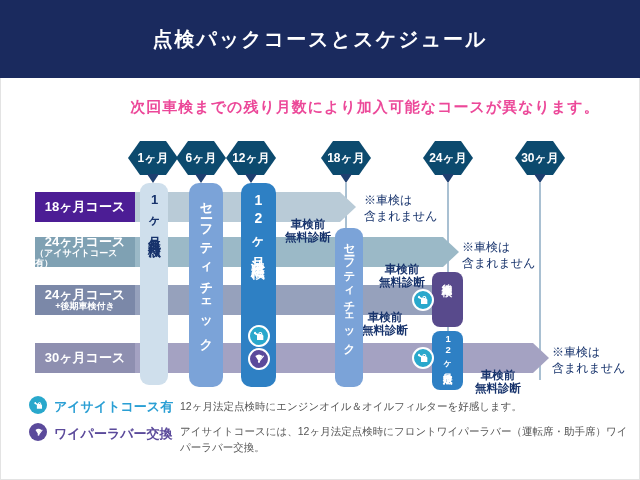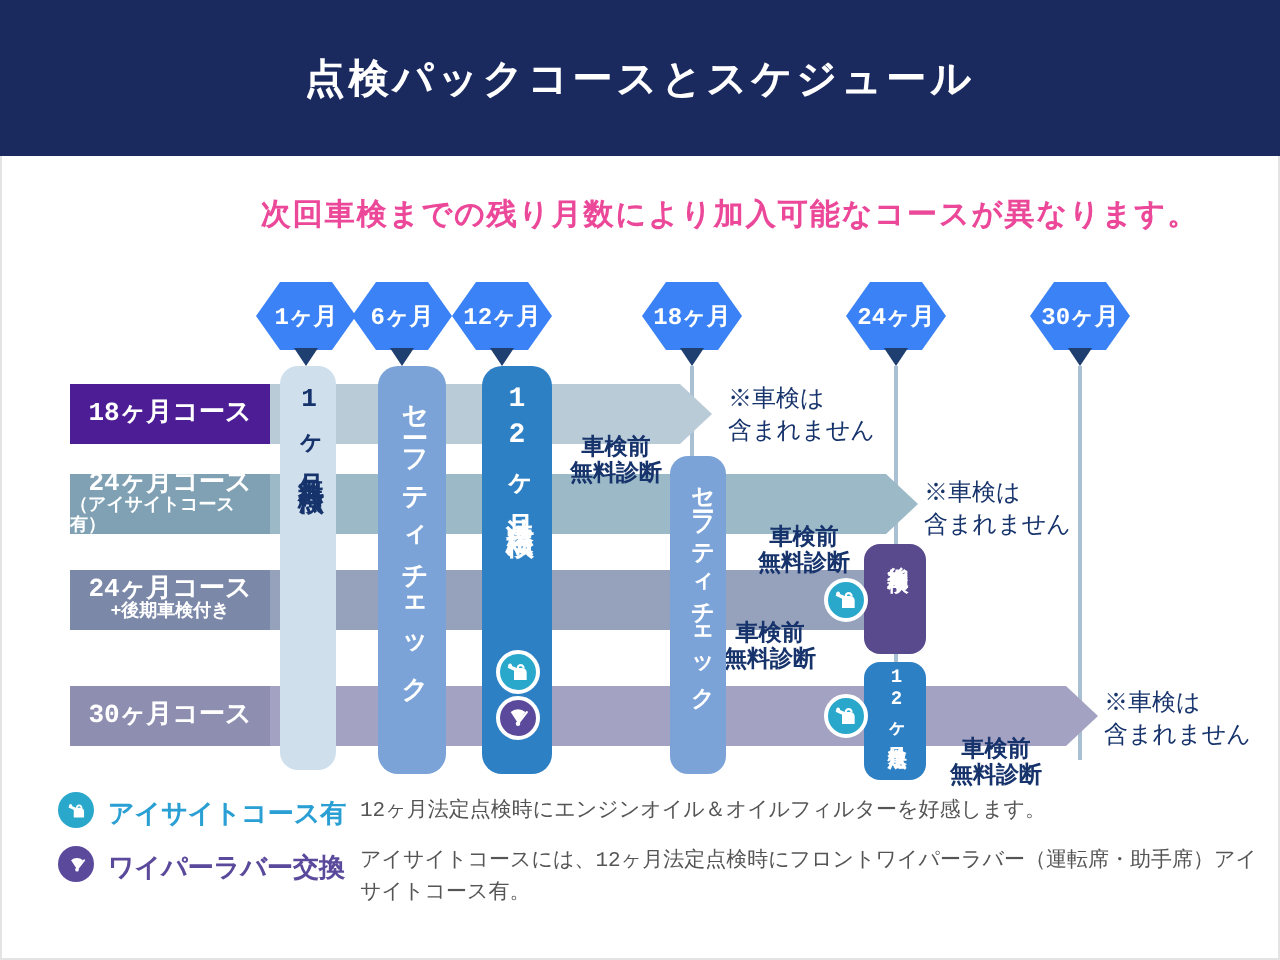--- a/index.html
+++ b/index.html
@@ -1,24 +1,24 @@
 <!DOCTYPE html>
 <html><head>
 <meta charset="utf-8">
 <style>
   html,body{margin:0;padding:0;background:#fff;}
   #stage{position:relative;width:640px;height:480px;background:#ffffff;overflow:hidden;
-         font-family:Liberation Mono, monospace;box-shadow:inset 0 0 0 1px #e3e3e3;}
+         font-family:Liberation Sans, sans-serif;box-shadow:inset 0 0 0 1px #e3e3e3;}
   .abs{position:absolute;}
   
   #header{left:0;top:0;width:640px;height:78px;background:#1a2a5e;display:flex;align-items:center;justify-content:center;}
   #header .t{color:#ffffff;font-size:20px;font-weight:bold;letter-spacing:2px;}
   #intro{left:0;top:98px;width:640px;text-align:center;color:#ec4899;font-size:15px;font-weight:bold;letter-spacing:1px;padding-left:45px;}
   
-  .marker{top:141px;width:50px;height:34px;background:#3b82f6;color:#fff;font-size:12px;font-weight:bold;
+  .marker{top:141px;width:50px;height:34px;background:#0c4a6e;color:#fff;font-size:12px;font-weight:bold;
           display:flex;align-items:center;justify-content:center;
           clip-path:polygon(24% 0,76% 0,100% 50%,76% 100%,24% 100%,0 50%);z-index:5;}
   .pin{top:174px;width:12px;height:9px;background:#1e3f70;clip-path:polygon(0 0,100% 0,50% 100%);z-index:5;}
   .vline{top:183px;width:2px;height:197px;background:#a9c0d2;z-index:0;}
   
   .rlabel{height:30px;color:#fff;display:flex;flex-direction:column;align-items:center;justify-content:center;z-index:1;line-height:1.1;}
   .rlabel .l1{font-size:13px;font-weight:bold;}
   .rlabel .l2{font-size:9px;font-weight:bold;}
   .rbody{height:30px;z-index:1;}
   .rarrow{height:30px;width:16px;clip-path:polygon(0 0,100% 50%,0 100%);z-index:1;}
@@ -176,15 +176,15 @@
   <div class="abs lg-desc" style="left:180px;top:399px;width:450px;">12ヶ月法定点検時にエンジンオイル＆オイルフィルターを好感します。</div>
 
   <div class="abs cicon" style="left:29px;top:423px;width:18px;height:18px;background:#5b4a9b;">
     <svg viewBox="0 0 24 24" style="width:13px;height:13px;">
         <path fill="#fff" d="M12 16 6.5 7.5a8.5 8.5 0 0 1 11 0z"></path>
         <rect x="11.2" y="4.5" width="1.7" height="11.5" rx=".8" fill="#fff" transform="rotate(38 12 16)"></rect>
         <circle cx="12" cy="16.3" r="1.7" fill="#fff"></circle>
       </svg>
   </div>
   <div class="abs lg-label" style="left:54px;top:425px;color:#5b4a9b;">ワイパーラバー交換</div>
-  <div class="abs lg-desc" style="left:180px;top:424px;width:450px;">アイサイトコースには、12ヶ月法定点検時にフロントワイパーラバー（運転席・助手席）アイサイトコース有。</div>
+  <div class="abs lg-desc" style="left:180px;top:424px;width:450px;">アイサイトコースには、12ヶ月法定点検時にフロントワイパーラバー（運転席・助手席）ワイパーラバー交換。</div>
 
 </div>
 
 </body></html>

